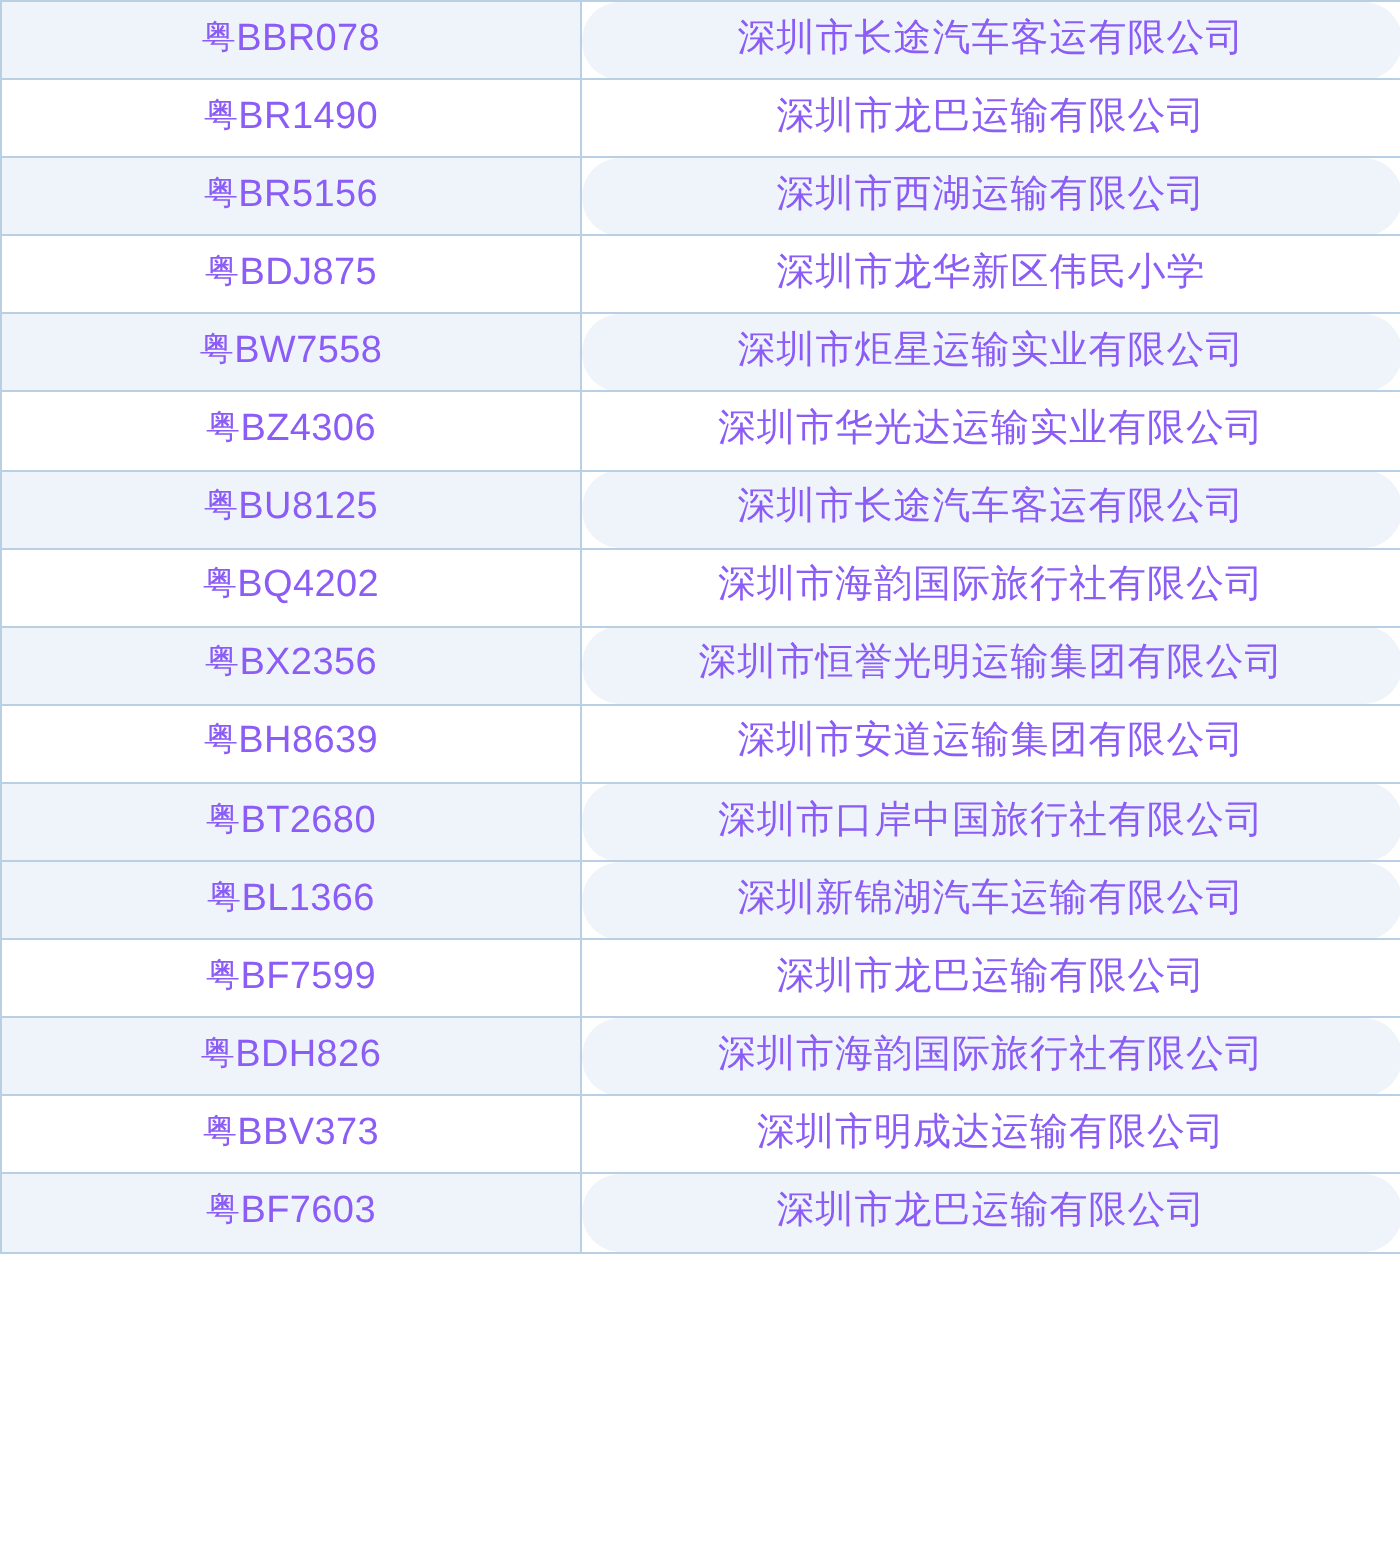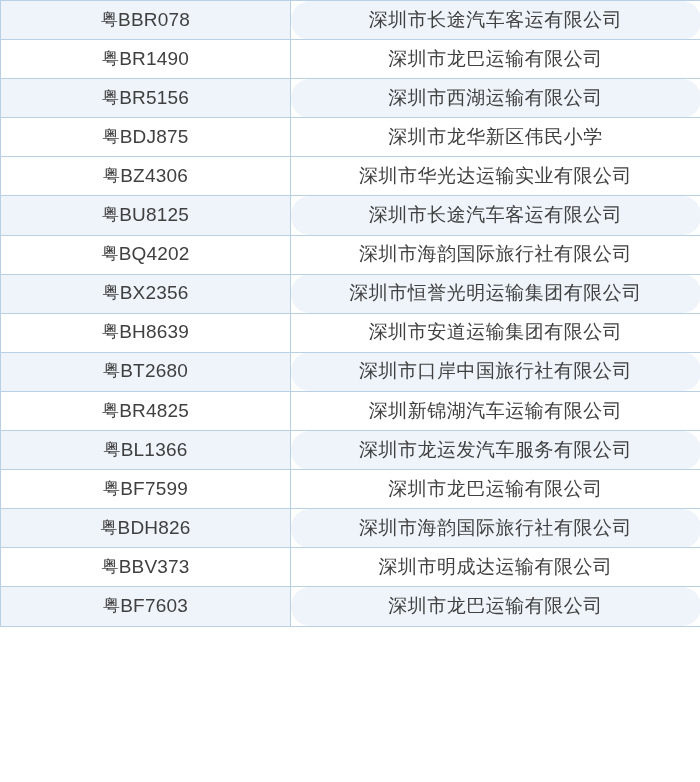--- a/index.html
+++ b/index.html
@@ -28,21 +28,21 @@
   table.plate-table col.c-company { width: 410px; }
 
   table.plate-table tr {
     height: 39.1px;
   }
   table.plate-table td {
     border: 1px solid #b9d0e4;
     text-align: center;
     vertical-align: middle;
     font-size: 19px;
-    color: #404040;
+    color: #8b5cf6;
     padding: 0 4px;
     line-height: 1.1;
     white-space: nowrap;
     overflow: hidden;
   }
   table.plate-table tr.odd td {
     background: #eef4fa;
   }
   table.plate-table tr.even td {
     background: #ffffff;
@@ -83,20 +83,24 @@
           <td class="company-cell">深圳市龙巴运输有限公司</td>
         </tr>
         <tr class="odd">
           <td class="plate-cell"><span class="plate-prefix">粤</span>BR5156</td>
           <td class="company-cell">深圳市西湖运输有限公司</td>
         </tr>
         <tr class="even">
           <td class="plate-cell"><span class="plate-prefix">粤</span>BDJ875</td>
           <td class="company-cell">深圳市龙华新区伟民小学</td>
         </tr>
+        <tr class="odd">
+          <td class="plate-cell"><span class="plate-prefix">粤</span>BW7558</td>
+          <td class="company-cell">深圳市炬星运输实业有限公司</td>
+        </tr>
         <tr class="even">
           <td class="plate-cell"><span class="plate-prefix">粤</span>BZ4306</td>
           <td class="company-cell">深圳市华光达运输实业有限公司</td>
         </tr>
         <tr class="odd">
           <td class="plate-cell"><span class="plate-prefix">粤</span>BU8125</td>
           <td class="company-cell">深圳市长途汽车客运有限公司</td>
         </tr>
         <tr class="even">
           <td class="plate-cell"><span class="plate-prefix">粤</span>BQ4202</td>
@@ -107,27 +111,23 @@
           <td class="company-cell">深圳市恒誉光明运输集团有限公司</td>
         </tr>
         <tr class="even">
           <td class="plate-cell"><span class="plate-prefix">粤</span>BH8639</td>
           <td class="company-cell">深圳市安道运输集团有限公司</td>
         </tr>
         <tr class="odd">
           <td class="plate-cell"><span class="plate-prefix">粤</span>BT2680</td>
           <td class="company-cell">深圳市口岸中国旅行社有限公司</td>
         </tr>
-        <tr class="even">
-          <td class="plate-cell"><span class="plate-prefix">粤</span>BR4825</td>
-          <td class="company-cell">深圳新锦湖汽车运输有限公司</td>
-        </tr>
         <tr class="odd">
           <td class="plate-cell"><span class="plate-prefix">粤</span>BL1366</td>
-          <td class="company-cell">深圳市龙运发汽车服务有限公司</td>
+          <td class="company-cell">深圳新锦湖汽车运输有限公司</td>
         </tr>
         <tr class="even">
           <td class="plate-cell"><span class="plate-prefix">粤</span>BF7599</td>
           <td class="company-cell">深圳市龙巴运输有限公司</td>
         </tr>
         <tr class="odd">
           <td class="plate-cell"><span class="plate-prefix">粤</span>BDH826</td>
           <td class="company-cell">深圳市海韵国际旅行社有限公司</td>
         </tr>
         <tr class="even">

